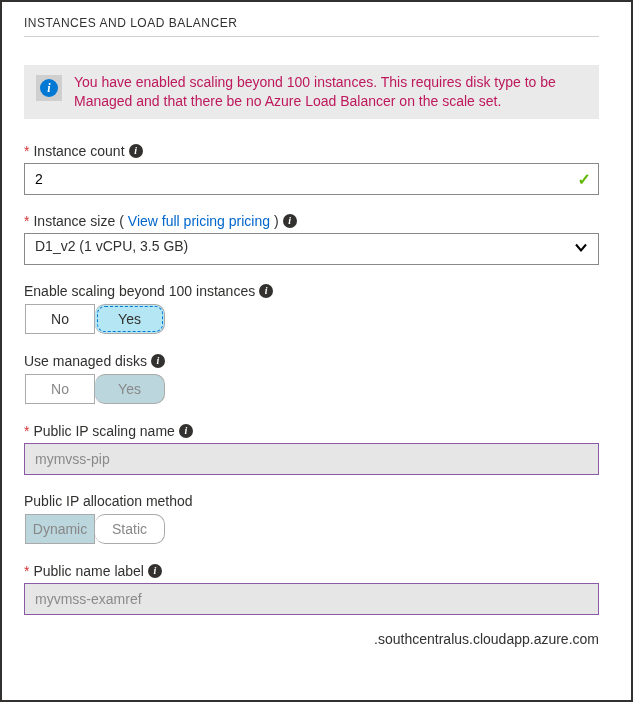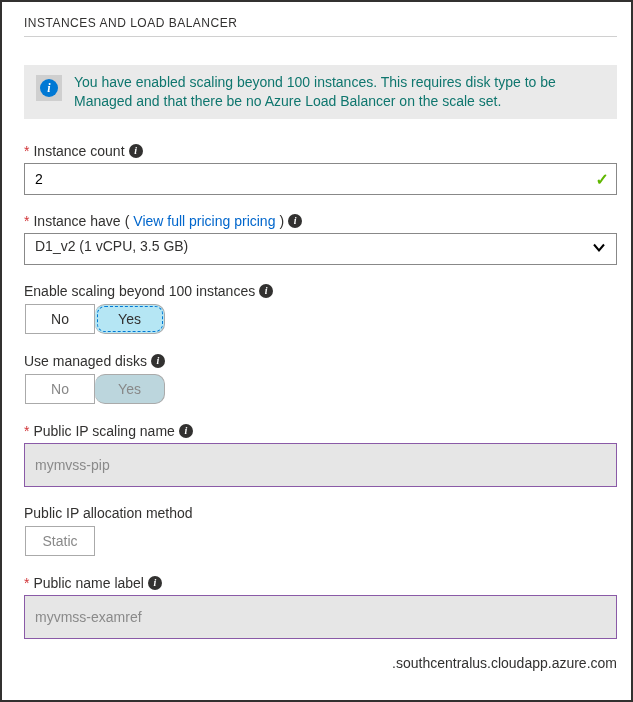--- a/index.html
+++ b/index.html
@@ -9,21 +9,21 @@
     color: #323130;
     background: #fff;
     width: 633px;
     height: 702px;
     overflow: hidden;
   }
   .panel {
     border: 2px solid #323130;
     width: 633px;
     height: 702px;
-    padding: 14px 14px 14px 22px;
+    padding: 14px 32px 14px 22px;
     position: relative;
   }
   .section-title {
     font-size: 12px;
     letter-spacing: 0.5px;
     color: #323130;
     padding-bottom: 6px;
     border-bottom: 1px solid #d0d0d0;
     margin-bottom: 28px;
   }
@@ -49,21 +49,21 @@
     width: 18px; height: 18px; border-radius: 50%;
     background: #0078d4; color: #fff;
     display: flex; align-items: center; justify-content: center;
     font-size: 12px; font-weight: bold;
     font-style: italic;
     font-family: Georgia, serif;
   }
   .info-text {
     font-size: 14px;
     line-height: 1.35;
-    color: #0f766e;
+    color: #be185d;
   }
   .field { margin-bottom: 18px; }
   .field-label {
     font-size: 14px;
     margin-bottom: 4px;
     display: flex;
     align-items: center;
     gap: 4px;
   }
   .req { color: #d13438; }
@@ -126,21 +126,21 @@
     background: #fff;
     cursor: pointer;
   }
   .toggle .opt + .opt { border-left: none; border-radius: 10px; }
   .toggle .opt.selected { background: #b5e6f4; }
   .toggle.selected-highlight .opt.selected { outline: 1px dashed #0078d4; outline-offset: -3px; }
   .toggle.disabled .opt { color: #888; cursor: default; background: #fff; }
   .toggle.disabled .opt.selected { background: #bcd6dd; color: #888; }
   .input-disabled {
     width: 100%;
-    height: 44px;
+    height: 32px;
     border: 1px solid #8a5aa7;
     background: #e6e6e6;
     padding: 4px 10px;
     font-size: 14px;
     color: #8a8a8a;
   }
   .suffix {
     text-align: right;
     font-size: 14px;
     color: #323130;
@@ -169,21 +169,21 @@
     </div>
     <div class="input-row">
       <input class="text" type="text" value="2" style="">
       <span class="check">✓</span>
     </div>
   </div>
 
   <div class="field">
     <div class="field-label">
       <span class="req">*</span>
-      <span>Instance have</span>
+      <span>Instance size</span>
       <span>(</span>
         <a href="#" class="link">View full pricing pricing</a>
         <span>)</span>
       <span class="help-icon">i</span>
     </div>
     <div class="select-box">
       <span>D1_v2 (1 vCPU, 3.5 GB)</span>
       <span class="chevron"><svg width="14" height="14" viewBox="0 0 14 14">
             <path d="M2 4 L7 10 L12 4" stroke="#000" stroke-width="2" fill="none"></path>
           </svg></span>
@@ -219,20 +219,21 @@
       <span class="help-icon">i</span>
     </div>
     <input class="input-disabled" type="text" disabled="" value="mymvss-pip" style="">
   </div>
 
   <div class="field">
     <div class="field-label">
       <span>Public IP allocation method</span>
     </div>
     <div class="toggle disabled">
+      <div class="opt selected">Dynamic</div>
       <div class="opt">Static</div>
     </div>
   </div>
 
   <div class="field" style="margin-bottom:4px;">
     <div class="field-label">
       <span class="req">*</span>
       <span>Public name label</span>
       <span class="help-icon">i</span>
     </div>

